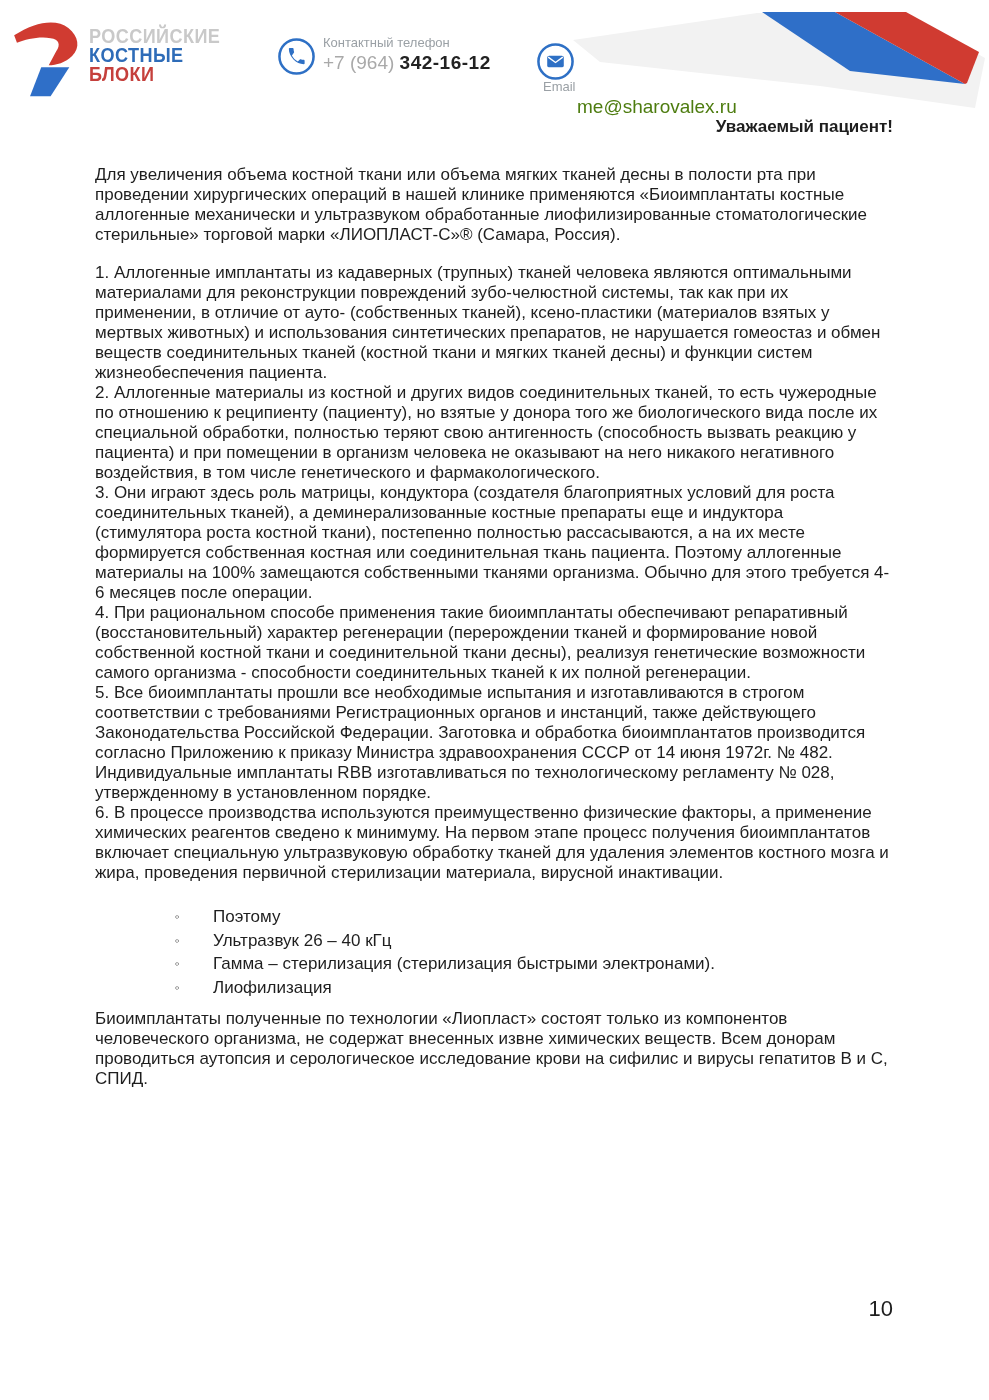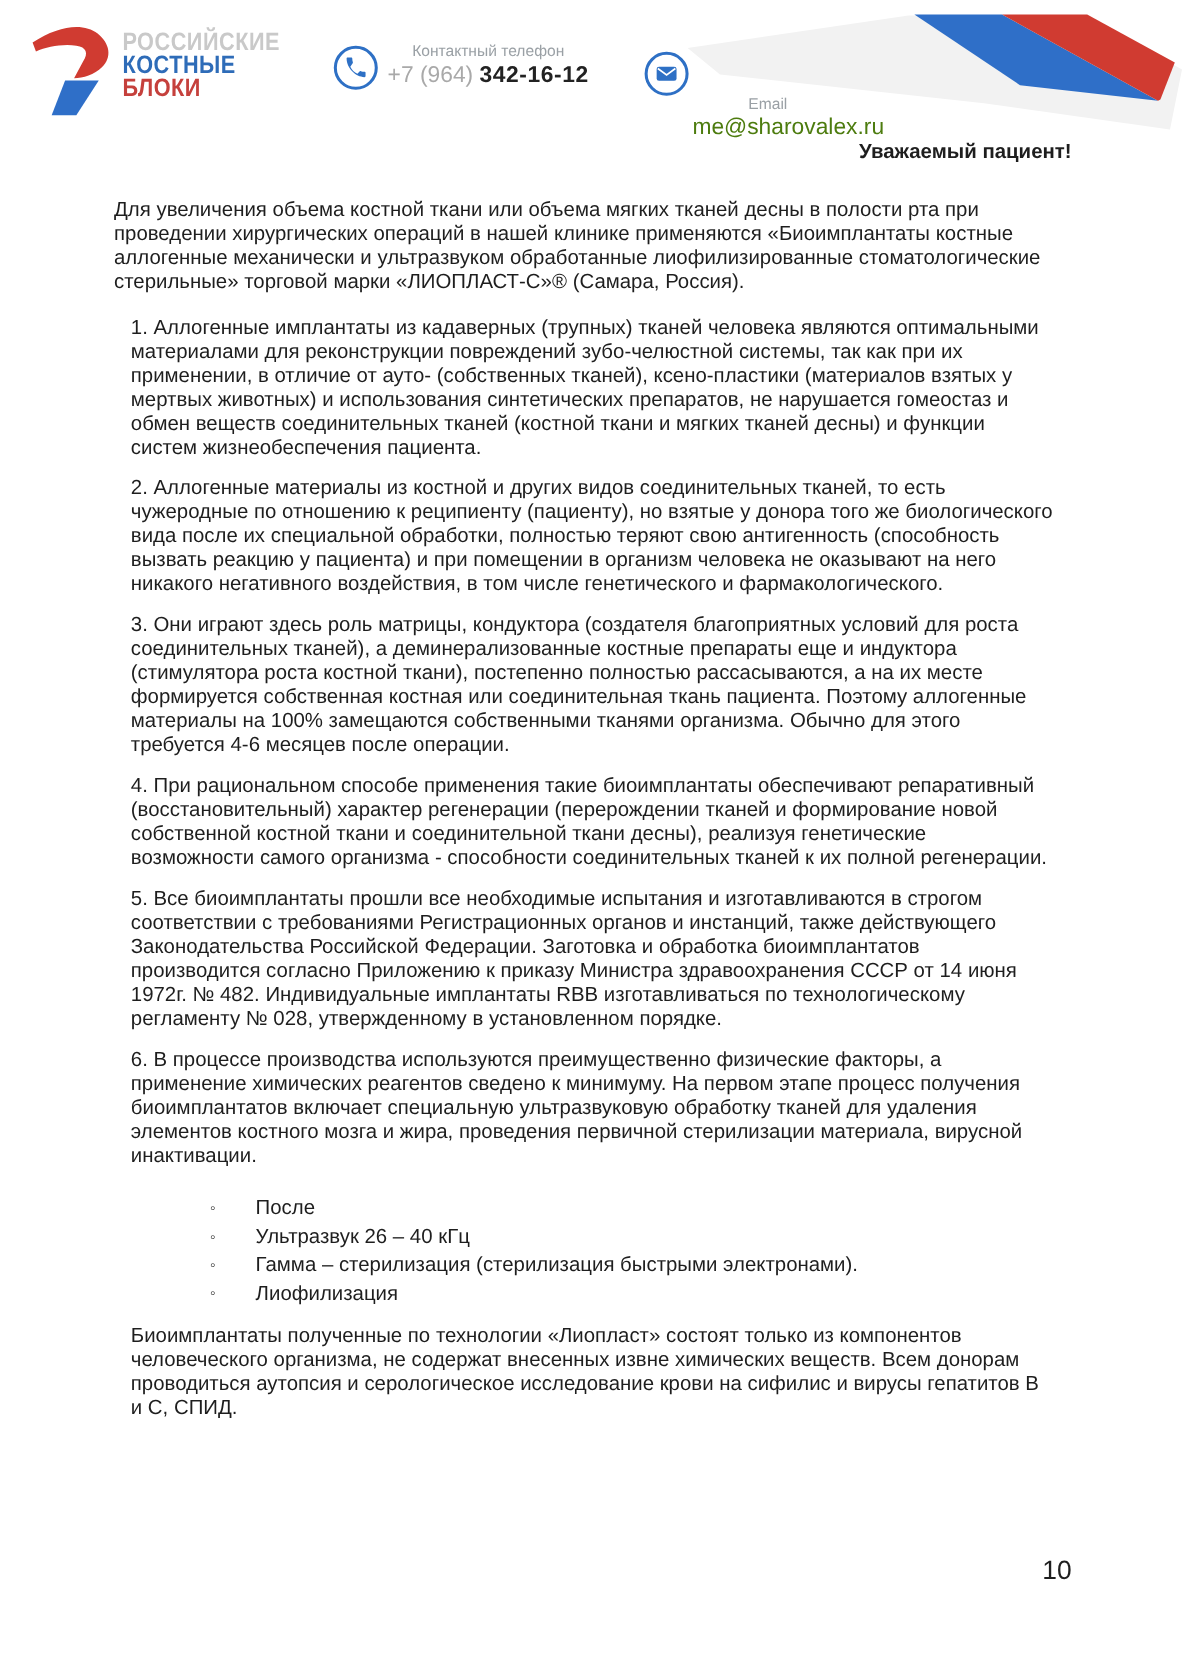--- a/index.html
+++ b/index.html
@@ -4,43 +4,43 @@
 <style>
   html,body{margin:0;padding:0;}
   body{
     width:989px;height:1400px;position:relative;background:#ffffff;overflow:hidden;
     font-family:"Liberation Sans","DejaVu Sans",sans-serif;
   }
   .page{position:absolute;inset:0;background:#ffffff;}
 
   
   .ribbon-svg{position:absolute;top:0;right:0;left:0;height:120px;width:989px;}
-  .logo{position:absolute;left:18px;top:12px;display:flex;}
+  .logo{position:absolute;left:5px;top:12px;display:flex;}
   .logo-icon{width:80px;height:86px;}
   .logo-text{margin-left:4px;margin-top:14px;transform:scaleX(0.86);transform-origin:0 0;
              font-weight:bold;font-size:21px;line-height:19px;letter-spacing:0.5px;white-space:nowrap;}
   .logo-l1{color:#c9c9c9;}
   .logo-l2{color:#2e6cb8;}
   .logo-l3{color:#c5403c;}
 
   .contact{position:absolute;display:flex;align-items:flex-start;}
   .contact-phone{left:277px;top:37px;}
   .contact-email{left:536px;top:42px;flex-direction:column;}
   .circle-icon{width:39px;height:39px;flex:0 0 auto;}
-  .contact-txt{margin-left:7px;text-align:center;}
+  .contact-txt{margin-left:7px;}
   .contact-label{font-size:13px;color:#9aa0a5;line-height:15px;margin-top:-2px;}
   .contact-value{font-size:19px;line-height:26px;color:#222;}
   .phone-prefix{color:#a9a9a9;}
   .phone-number{color:#222;font-weight:bold;letter-spacing:0.5px;}
   .email-address{color:#4d7c0f;margin-left:34px;}
 
   
   .content{position:absolute;left:95px;top:117px;width:798px;
            font-size:17px;line-height:20px;color:#1e1e1e;}
-  .content p{margin:14px;}
+  .content p{margin:0;}
   .greeting{font-weight:bold;margin:0 0 28px 0 !important;text-align:right;}
   .intro{margin:0 0 18px 0 !important;}
   .heading2{margin:22px 0 0 0 !important;}
   .factors-list{list-style:none;margin:22px 0 0 0;padding:0;}
   .factors-list li{position:relative;padding-left:118px;line-height:23.5px;}
   .factors-list li::before{content:"\25E6";position:absolute;left:80px;top:0;font-size:13px;color:#333;}
   .closing{margin-top:10px;}
 
   .page-number{position:absolute;right:96px;top:1296px;font-size:22px;color:#1e1e1e;}
 </style>
@@ -106,21 +106,21 @@
       <p>1. Аллогенные имплантаты из кадаверных (трупных) тканей человека являются оптимальными материалами для реконструкции повреждений зубо-челюстной системы, так как при их применении, в отличие от ауто- (собственных тканей), ксено-пластики (материалов взятых у мертвых животных) и использования синтетических препаратов, не нарушается гомеостаз и обмен веществ соединительных тканей (костной ткани и мягких тканей десны) и функции систем жизнеобеспечения пациента.</p>
       <p>2. Аллогенные материалы из костной и других видов соединительных тканей, то есть чужеродные по отношению к реципиенту (пациенту), но взятые у донора того же биологического вида после их специальной обработки, полностью теряют свою антигенность (способность вызвать реакцию у пациента) и при помещении в организм человека не оказывают на него никакого негативного воздействия, в том числе генетического и фармакологического.</p>
       <p>3. Они играют здесь роль матрицы, кондуктора (создателя благоприятных условий для роста соединительных тканей), а деминерализованные костные препараты еще и индуктора (стимулятора роста костной ткани), постепенно полностью рассасываются, а на их месте формируется собственная костная или соединительная ткань пациента. Поэтому аллогенные материалы на 100% замещаются собственными тканями организма. Обычно для этого требуется 4-6 месяцев после операции.</p>
       <p>4. При рациональном способе применения такие биоимплантаты обеспечивают репаративный (восстановительный) характер регенерации (перерождении тканей и формирование новой собственной костной ткани и соединительной ткани десны), реализуя генетические возможности самого организма - способности соединительных тканей к их полной регенерации.</p>
       <p>5. Все биоимплантаты прошли все необходимые испытания и изготавливаются в строгом соответствии с требованиями Регистрационных органов и инстанций, также действующего Законодательства Российской Федерации. Заготовка и обработка биоимплантатов производится согласно Приложению к приказу Министра здравоохранения СССР от 14 июня 1972г. № 482. Индивидуальные имплантаты RBB изготавливаться по технологическому регламенту № 028, утвержденному в установленном порядке.</p>
       <p>6. В процессе производства используются преимущественно физические факторы, а применение химических реагентов сведено к минимуму. На первом этапе процесс получения биоимплантатов включает специальную ультразвуковую обработку тканей для удаления элементов костного мозга и жира, проведения первичной стерилизации материала, вирусной инактивации.</p>
     </div>
 
 
     <ul class="factors-list">
-      <li>После</li>
+      <li>Поэтому</li>
       <li>Ультразвук 26 – 40 кГц</li>
       <li>Гамма – стерилизация (стерилизация быстрыми электронами).</li>
       <li>Лиофилизация</li>
     </ul>
 
     <div class="closing">
       <p>Биоимплантаты полученные по технологии «Лиопласт» состоят только из компонентов человеческого организма, не содержат внесенных извне химических веществ. Всем донорам проводиться аутопсия и серологическое исследование крови на сифилис и вирусы гепатитов В и С, СПИД.</p>
     </div>
   </main>
 

